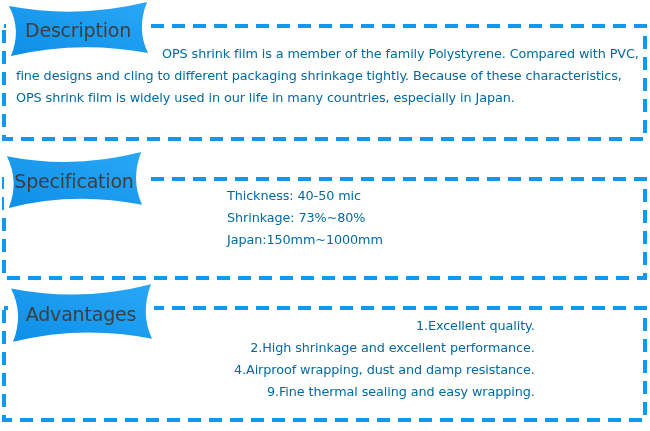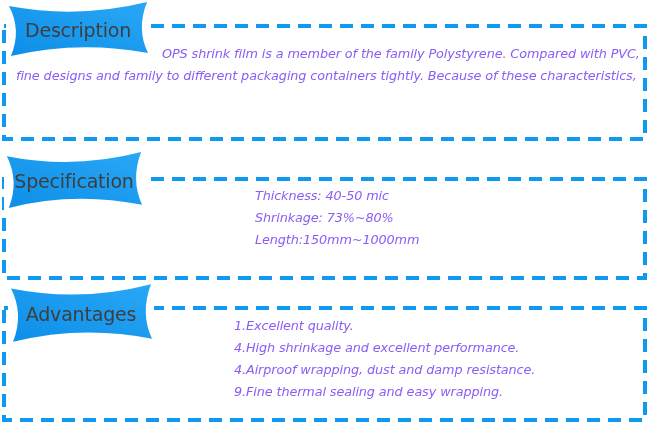--- a/index.html
+++ b/index.html
@@ -36,31 +36,30 @@
     align-items: center;
     justify-content: center;
     padding-top: 2px;
     font-size: 19px;
     letter-spacing: -0.2px;
     color: #3e3e3e;
   }
   .body-text {
     position: absolute;
     z-index: 2;
-    color: #8b5cf6;
+    color: #0369a1;
     font-size: 12.8px;
     letter-spacing: -0.1px;
     line-height: 22px;
     white-space: nowrap;
-    font-style: italic;
   }
   .desc-text { left: 16px; top: 43px; }
   .desc-text .line.first { margin-left: 146px; }
-  .spec-text { left: 227px; top: 185px; margin-left: 28px; }
-  .adv-text  { left: 234px; top: 315px; }
+  .spec-text { left: 227px; top: 185px; }
+  .adv-text  { left: 234px; top: 315px; text-align: right; }
 </style>
 </head>
 <body>
 
 <div class="canvas">
 
   <svg width="0" height="0" style="position:absolute">
     <defs>
       <linearGradient id="ribbonGrad" x1="0" y1="1" x2="1" y2="0">
         <stop offset="0" stop-color="#0c8fe8"></stop>
@@ -76,56 +75,57 @@
 
     <div class="ribbon" style="left:6px; top:0; width:144px; height:58px;">
       <svg class="flag" viewBox="0 0 146 58" preserveAspectRatio="none">
         <path d="M3,6 Q73,19 143,2 Q132,29 144,53 Q73,40 5,56 Q16,30 3,6 Z" fill="url(#ribbonGrad)"></path>
       </svg>
       <span class="ribbon-label">Description</span>
     </div>
 
     <div class="body-text desc-text">
       <div class="line first">OPS shrink film is a member of the family Polystyrene. Compared with PVC,</div>
-      <div class="line">fine designs and family to different packaging containers tightly. Because of these characteristics,</div>
+      <div class="line">fine designs and cling to different packaging shrinkage tightly. Because of these characteristics,</div>
+      <div class="line">OPS shrink film is widely used in our life in many countries, especially in Japan.</div>
     </div>
   </section>
 
   <section>
     <svg class="border-svg" style="left:2px; top:177px;" width="645" height="103">
       <rect x="2" y="2" width="641" height="99" fill="none" stroke="#0f99f0" stroke-width="4" stroke-dasharray="13 8"></rect>
     </svg>
 
     <div class="ribbon" style="left:4px; top:150px; width:140px; height:60px;">
       <svg class="flag" viewBox="0 0 146 58" preserveAspectRatio="none">
         <path d="M3,6 Q73,19 143,2 Q132,29 144,53 Q73,40 5,56 Q16,30 3,6 Z" fill="url(#ribbonGrad)"></path>
       </svg>
       <span class="ribbon-label">Specification</span>
     </div>
 
     <div class="body-text spec-text">
       <div class="line">Thickness: 40-50 mic</div>
       <div class="line">Shrinkage: 73%~80%</div>
-      <div class="line">Length:150mm~1000mm</div>
+      <div class="line">Japan:150mm~1000mm</div>
     </div>
   </section>
 
   <section>
     <svg class="border-svg" style="left:2px; top:306px;" width="645" height="116">
       <rect x="2" y="2" width="641" height="112" fill="none" stroke="#0f99f0" stroke-width="4" stroke-dasharray="13 8"></rect>
     </svg>
 
     <div class="ribbon" style="left:8px; top:282px; width:146px; height:62px;">
       <svg class="flag" viewBox="0 0 146 58" preserveAspectRatio="none">
         <path d="M3,6 Q73,19 143,2 Q132,29 144,53 Q73,40 5,56 Q16,30 3,6 Z" fill="url(#ribbonGrad)"></path>
       </svg>
       <span class="ribbon-label">Advantages</span>
     </div>
 
     <div class="body-text adv-text">
       <div class="line">1.Excellent quality.</div>
-      <div class="line">4.High shrinkage and excellent performance.</div>
+      <div class="line">2.High shrinkage and excellent performance.</div>
       <div class="line">4.Airproof wrapping, dust and damp resistance.</div>
       <div class="line">9.Fine thermal sealing and easy wrapping.</div>
     </div>
   </section>
 
 </div>
 
 </body></html>

